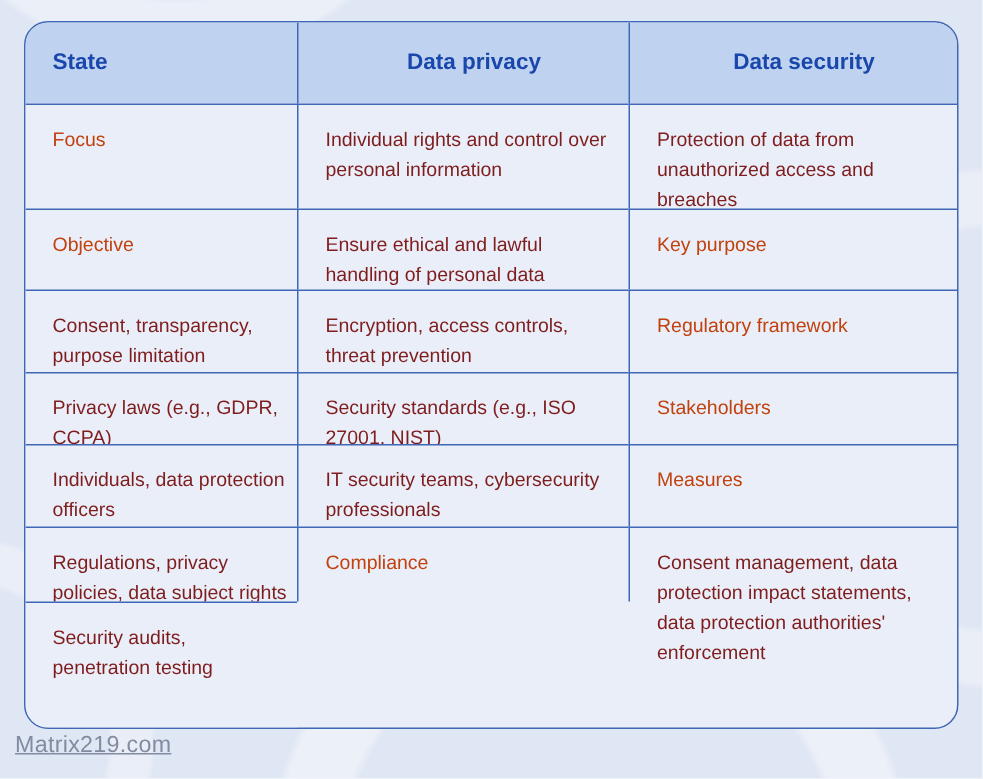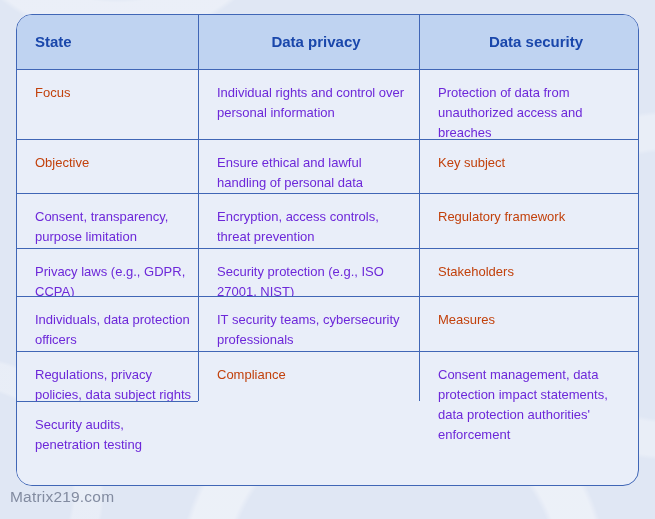--- a/index.html
+++ b/index.html
@@ -27,21 +27,21 @@
     display:grid;
     grid-template-columns:181px 221px 1fr;
     grid-template-rows:54px 70px 54px 55px 48px 55px 50px auto;
     background:#e9eef9;
   }
   .cell{
     box-sizing:border-box;
     border-left:1px solid #4066b6;
     border-top:1px solid #4066b6;
     background:#e9eef9;
-    color:#6d28d9;
+    color:#7f1d1d;
     font-size:13px;
     line-height:1.55;
     padding:13px 6px 8px 18px;
   }
   .cell:nth-child(3n+1){border-left:none;}
   .cell:nth-child(-n+3){border-top:none;}
   .head{
     background:#bfd3f1;
     color:#1a47ab;
     font-weight:bold;
@@ -50,47 +50,48 @@
     align-items:center;
     padding-top:0;padding-bottom:0;
   }
   .head.center{justify-content:center;padding-left:20px;}
   .rowlabel{color:#c2410c;}
   .watermark{
     position:absolute;left:10px;top:488px;
     color:#828ba0;
     font-size:15.5px;
     letter-spacing:0.2px;
+    text-decoration:underline;
   }
 </style>
 </head>
 <body>
 
 <div class="stage">
 
   <div class="cmp-table">
 
     <div class="cell head">State</div>
     <div class="cell head center">Data privacy</div>
     <div class="cell head center">Data security</div>
 
     <div class="cell rowlabel">Focus</div>
     <div class="cell">Individual rights and control over personal information</div>
     <div class="cell">Protection of data from unauthorized access and breaches</div>
 
     <div class="cell rowlabel">Objective</div>
     <div class="cell">Ensure ethical and lawful handling of personal data</div>
 
-    <div class="cell rowlabel">Key subject</div>
+    <div class="cell rowlabel">Key purpose</div>
     <div class="cell">Consent, transparency, purpose limitation</div>
     <div class="cell">Encryption, access controls, threat prevention</div>
 
     <div class="cell rowlabel">Regulatory framework</div>
     <div class="cell">Privacy laws (e.g., GDPR, CCPA)</div>
-    <div class="cell">Security protection (e.g., ISO 27001, NIST)</div>
+    <div class="cell">Security standards (e.g., ISO 27001, NIST)</div>
 
     <div class="cell rowlabel">Stakeholders</div>
     <div class="cell">Individuals, data protection officers</div>
     <div class="cell">IT security teams, cybersecurity professionals</div>
 
     <div class="cell rowlabel">Measures</div>
     <div class="cell">Regulations, privacy policies, data subject rights</div>
 
     <div class="cell rowlabel">Compliance</div>
     <div class="cell">Consent management, data protection impact statements, data protection authorities' enforcement</div>

